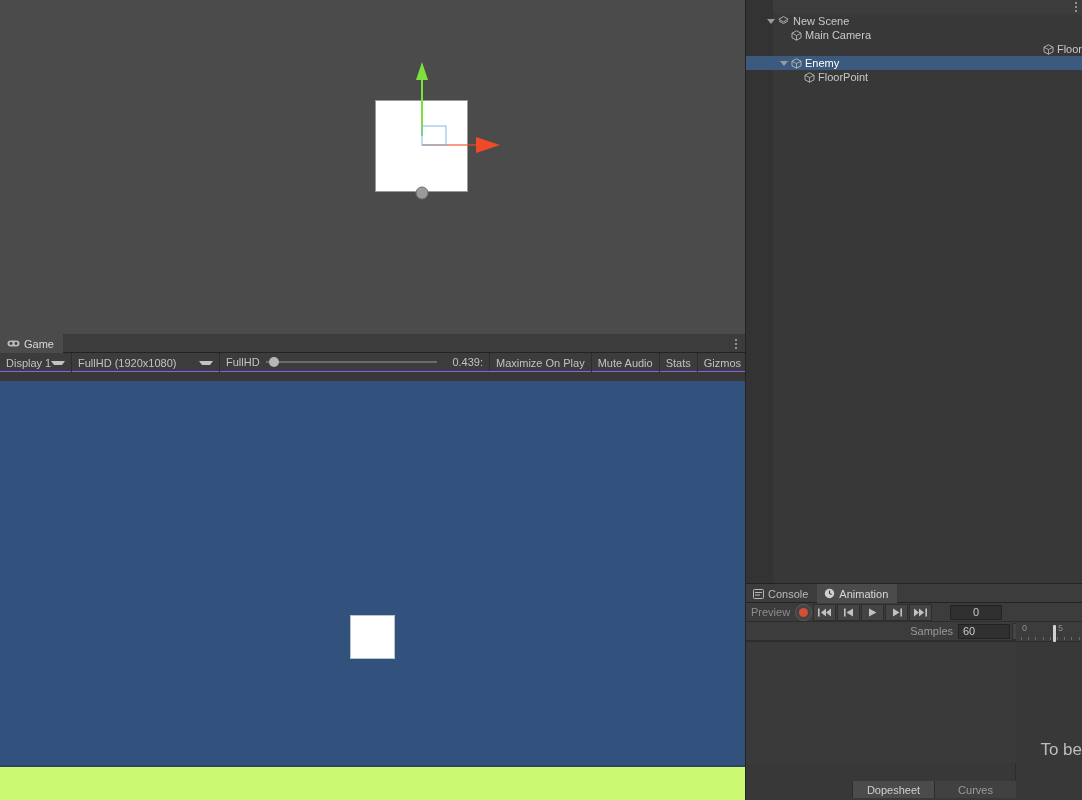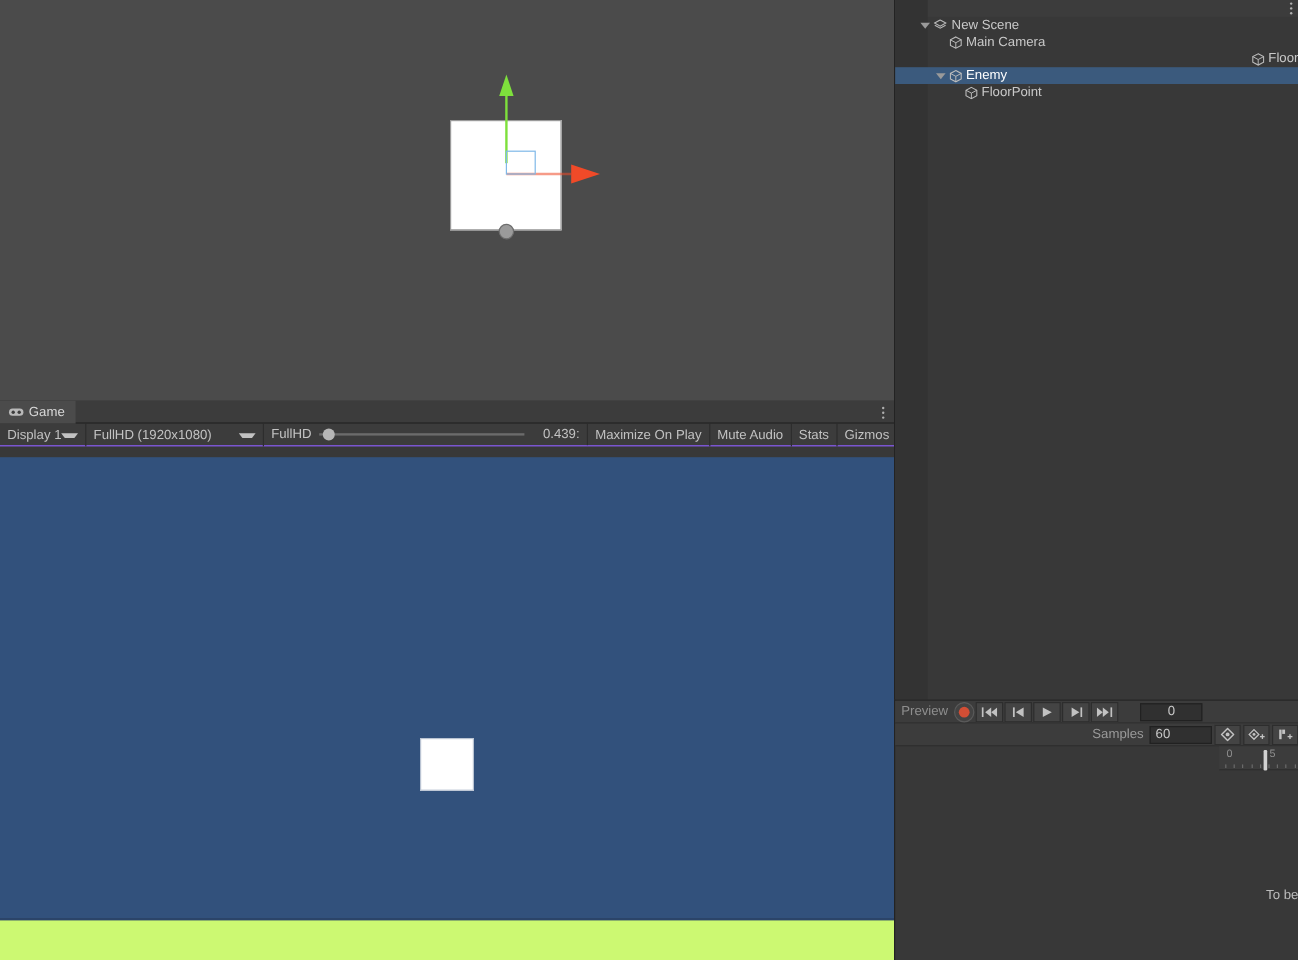--- a/index.html
+++ b/index.html
@@ -192,21 +192,21 @@
   }
   .tl-lbl { position: absolute; top: 1px; font-size: 9px; color: #8e8e8e; }
   .tl-tick { position: absolute; bottom: 1px; width: 1px; height: 3px; background: #6a6a6a; }
   .tl-playhead {
     position: absolute; top: 3px; width: 3px; height: 17px;
     background: #d2d2d2; border-radius: 1px;
   }
   .tl-msg {
     position: absolute; top: 118px; left: 0; width: 67px;
     text-align: right; padding-right: 1px;
-    font-size: 11px; color: #bdbdbd; white-space: nowrap; overflow: hidden;
+    font-size: 17px; color: #bdbdbd; white-space: nowrap; overflow: hidden;
   }
 </style>
 </head>
 <body>
 
 <div id="app">
 
   <div id="scene-view">
     <div class="scene-sprite"></div>
     <svg class="gizmo" viewBox="0 0 745 334">
@@ -339,20 +339,41 @@
       <span class="dots-v">
           <i></i>
           <i></i>
           <i></i>
         </span>
     </div>
   </div>
 
   <div id="anim-panel">
 
+    <div class="anim-tabs" id="anim-tabs">
+        <div class="tab">
+          <span style="display: flex;">
+            <svg width="11" height="10" viewBox="0 0 11 10">
+              <rect x="0.5" y="0.5" width="10" height="9" rx="1" fill="none" stroke="#b9b9b9" stroke-width="1"></rect>
+              <rect x="2" y="3" width="7" height="1" fill="#b9b9b9"></rect>
+              <rect x="2" y="5.5" width="5" height="1" fill="#b9b9b9"></rect>
+            </svg>
+          </span>
+          <span>Console</span>
+        </div>
+        <div class="tab active">
+          <span style="display: flex;">
+            <svg width="11" height="11" viewBox="0 0 11 11">
+              <circle cx="5.5" cy="5.5" r="4.7" fill="#d0d0d0"></circle>
+              <path d="M5.5 2.6 L5.5 5.5 L7.6 6.6" fill="none" stroke="#3c3c3c" stroke-width="1.1"></path>
+            </svg>
+          </span>
+          <span>Animation</span>
+        </div>
+      </div>
 
     <div class="anim-toolbar">
       <div class="anim-left">
         <span class="preview-lbl">Preview</span>
         <span class="rec-btn">
           <span class="rec-dot"></span>
         </span>
         <span class="pb-btn">
           <svg width="13" height="9" viewBox="0 0 13 9">
             <rect x="0" y="0.5" width="1.6" height="8" fill="#c2c2c2"></rect>
@@ -408,20 +429,27 @@
       <span class="key-btn">
         <svg width="14" height="12" viewBox="0 0 14 12">
           <rect x="2" y="2" width="2" height="8" fill="#c2c2c2"></rect>
           <rect x="4.5" y="2" width="2.4" height="3.6" fill="#c2c2c2"></rect>
           <rect x="9" y="7.3" width="4" height="1.1" fill="#c2c2c2"></rect>
           <rect x="10.45" y="5.85" width="1.1" height="4" fill="#c2c2c2"></rect>
         </svg>
       </span>
     </div>
 
+    <div class="anim-body">
+      <div class="anim-list"></div>
+      <div class="dope-tabs" id="dope-tabs">
+          <div class="dope-tab active">Dopesheet</div>
+          <div class="dope-tab">Curves</div>
+        </div>
+    </div>
 
     <div class="timeline">
       <div class="tl-ruler" id="tl-ruler">
           <span class="tl-tick" style="left: 5px;"></span>
           <span class="tl-tick" style="left: 12.2px;"></span>
           <span class="tl-tick" style="left: 19.4px;"></span>
           <span class="tl-tick" style="left: 26.6px;"></span>
           <span class="tl-tick" style="left: 33.8px;"></span>
           <span class="tl-tick" style="left: 41px;"></span>
           <span class="tl-tick" style="left: 48.2px;"></span>

